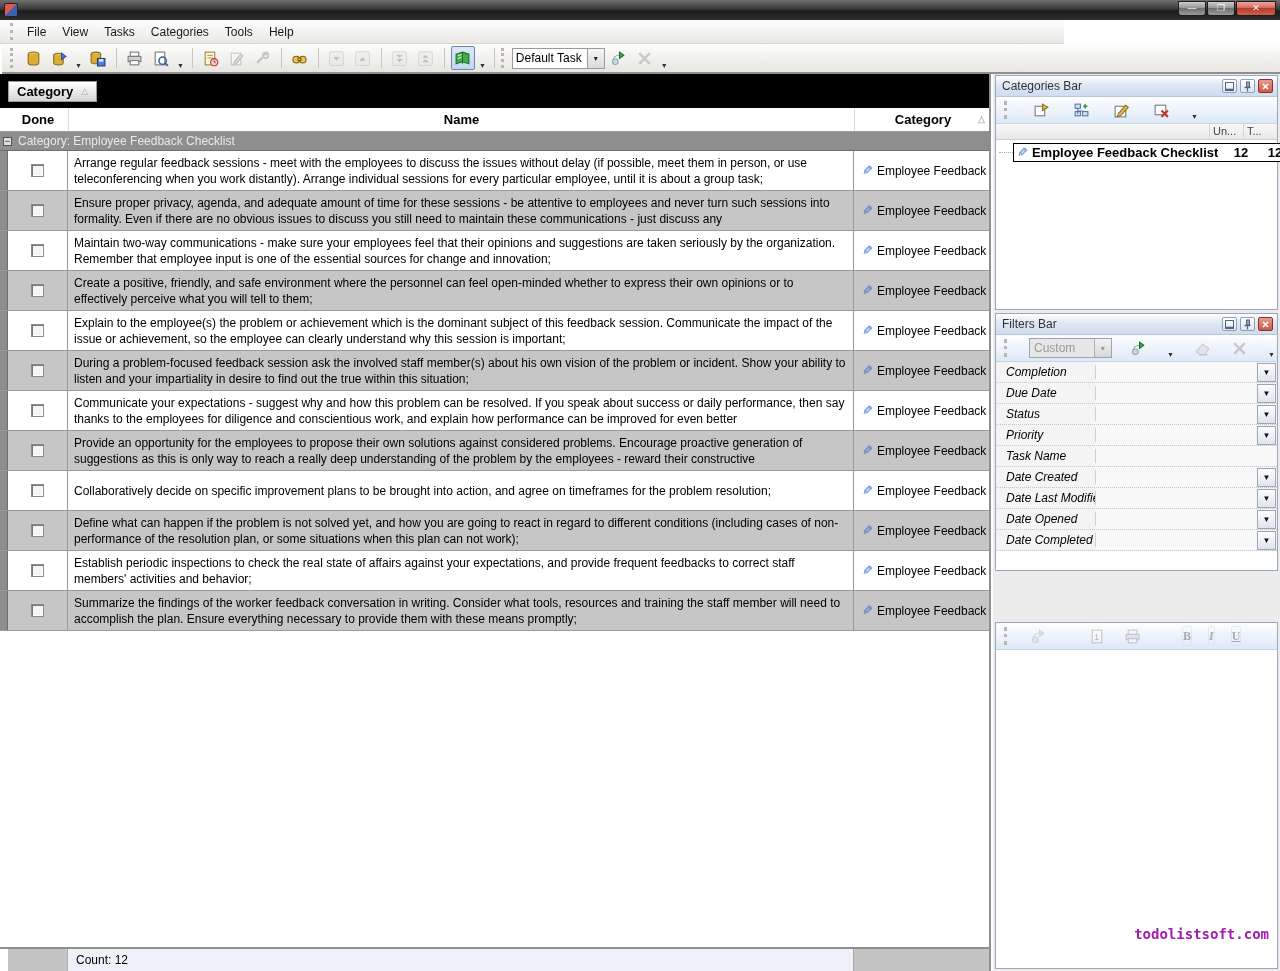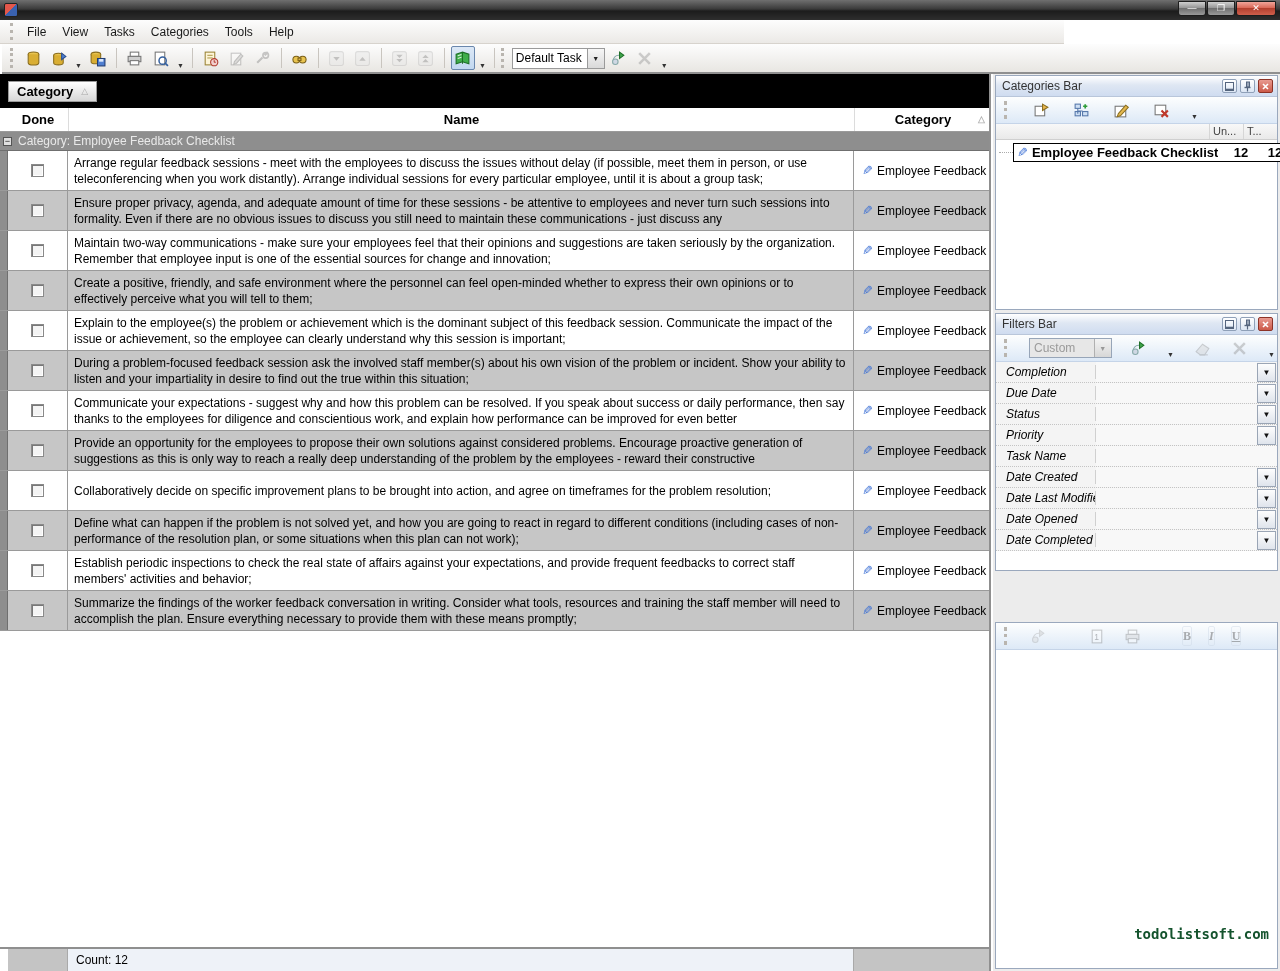--- a/index.html
+++ b/index.html
@@ -119,21 +119,21 @@
   .note-body { position:relative; background:#fff; }
   .fmt-btn { width:22px; height:20px; display:flex; align-items:center; justify-content:center;
     border:1px solid #cdd8e6; border-radius:2px; background:linear-gradient(#fbfcfe,#e4ecf7);
     font-weight:bold; font-size:12px; color:#555; }
   .fmt-btn.disabled { opacity:.45; }
   .overflow-chev { margin-left:auto; margin-right:4px; display:flex; flex-direction:column; align-items:center; color:#222; }
   .overflow-chev .ch { font-size:11px; font-weight:bold; line-height:10px; }
   .overflow-chev .cr { font-size:7px; line-height:7px; }
 
   .watermark { position:absolute; right:8px; bottom:4px; font-family:"DejaVu Sans Mono", monospace;
-    font-weight:bold; font-size:14px; color:#14532d; letter-spacing:0; }
+    font-weight:bold; font-size:14px; color:#a21caf; letter-spacing:0; }
 
   
   .mini { width:13px; height:13px; display:inline-block; }
 </style>
 </head>
 <body>
 
 <div class="titlebar">
   <div class="app-icon"></div>
   <div class="win-btns">

